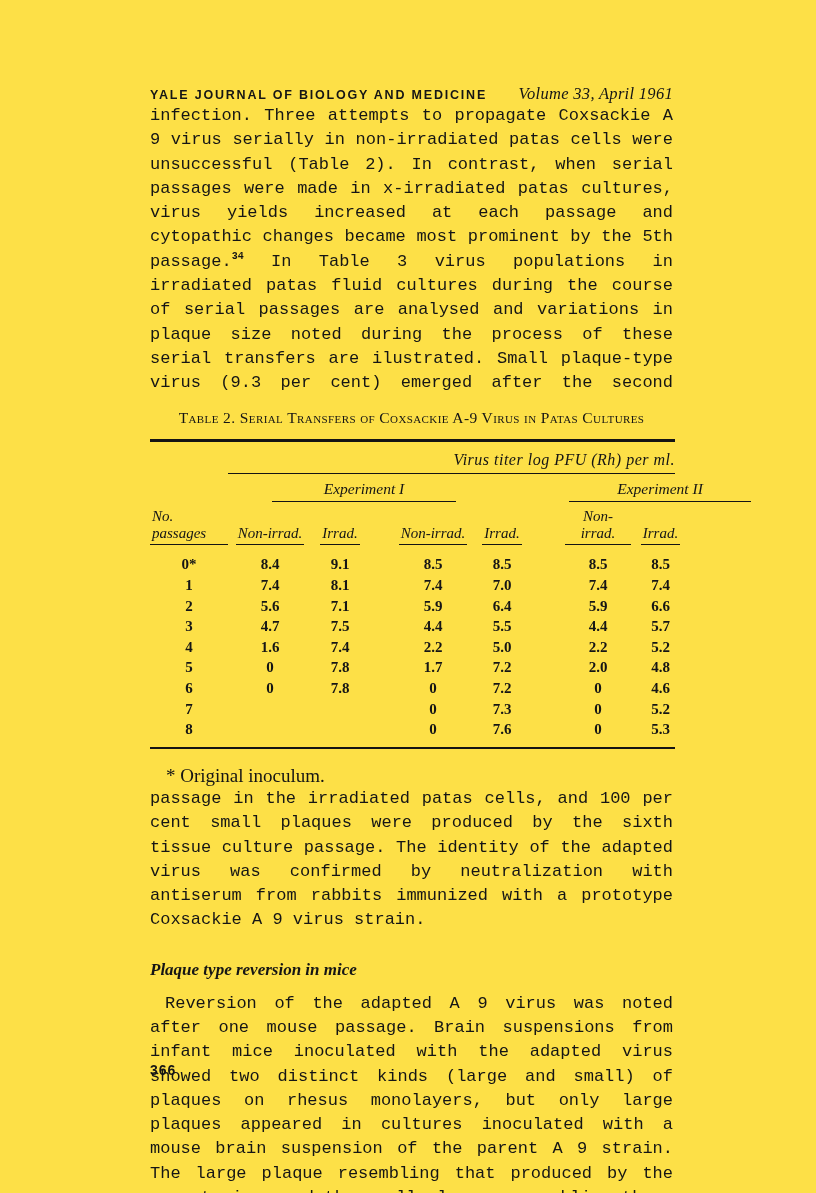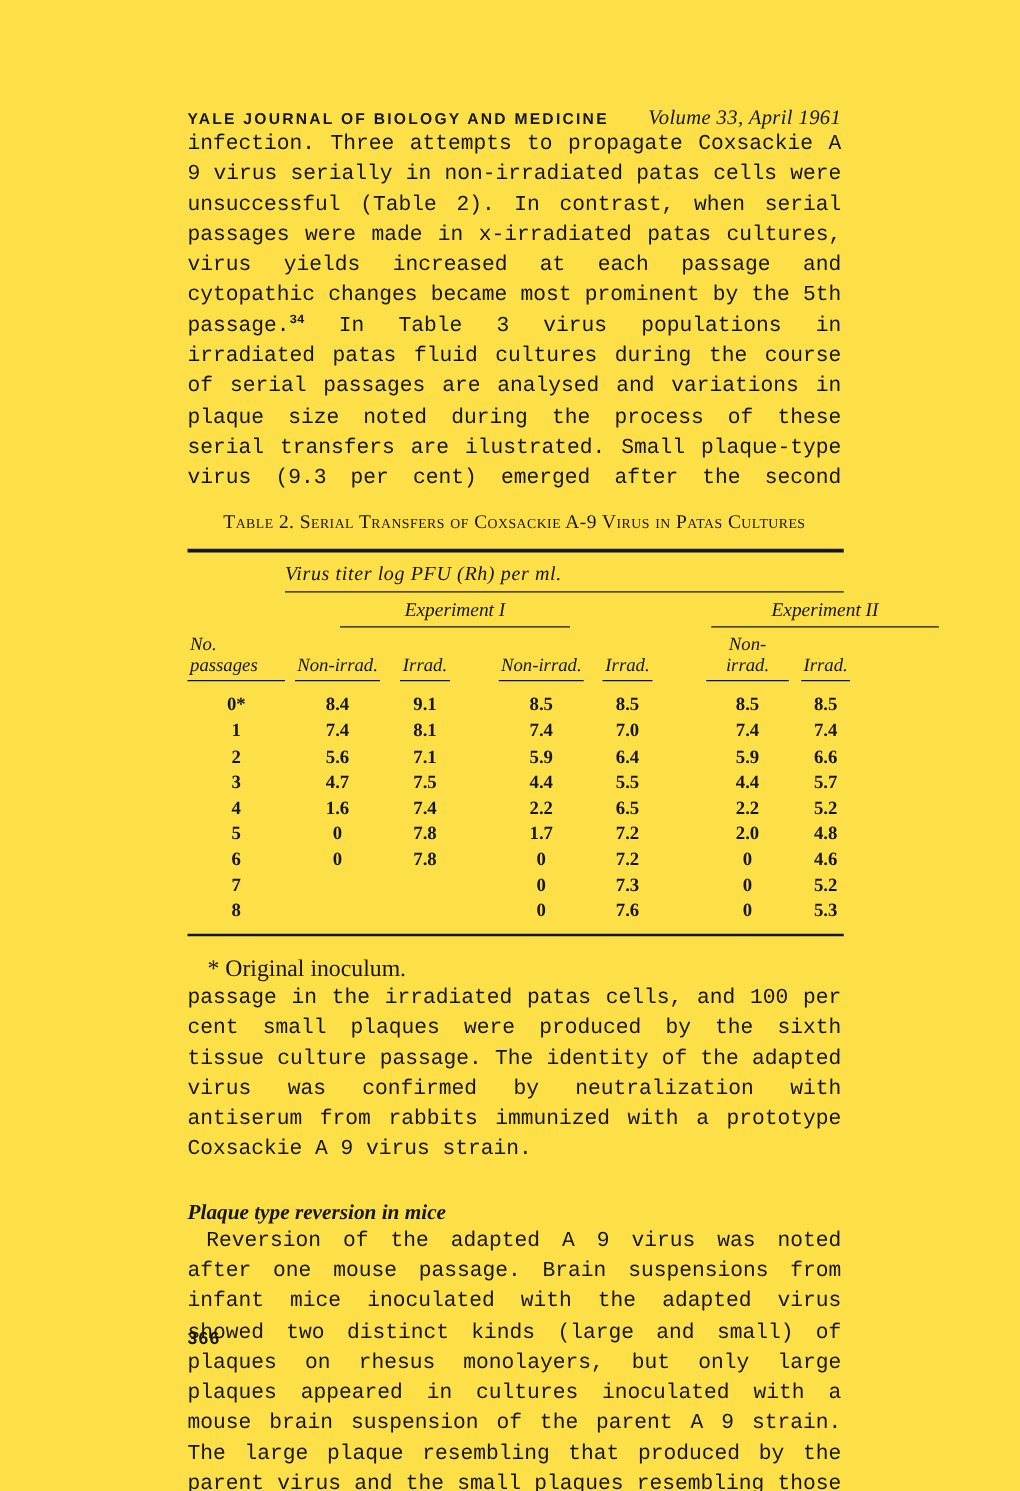--- a/index.html
+++ b/index.html
@@ -39,38 +39,38 @@
   .p1{margin-top:64px;}
   sup.ref{font-size:10px;line-height:0;vertical-align:super;font-weight:bold;}
   
   .tbl{margin-top:13px;width:540px;font-size:15px;}
   .tbl-title{
     text-align:center;font-variant:small-caps;font-size:15.5px;
     letter-spacing:.4px;width:523px;margin:0 0 12px 0;
   }
   .rule-top{width:525px;border-top:3px solid #141414;margin-bottom:9px;}
   .rule-bottom{width:525px;border-top:2.5px solid #141414;}
-  .span-head{margin-left:78px;width:447px;text-align:left;
+  .span-head{margin-left:78px;width:447px;text-align:right;
     font-style:italic;font-size:16px;letter-spacing:.5px;
     padding-bottom:4px;border-bottom:1.5px solid #141414;margin-bottom:6px;}
   .grid{display:grid;grid-template-columns:78px 84px 56px 25px 80px 58px 34px 66px 59px;}
   .exp-row{margin-bottom:6px;gap:44px;}
   .exp{font-style:italic;font-size:15.5px;text-align:center;
     padding-bottom:3px;border-bottom:1.5px solid #141414;}
   .exp1{grid-column:2/4;} .exp2{grid-column:5/7;} .exp3{grid-column:8/10;}
   .colhead-row{margin-bottom:10px;align-items:end;}
   .colhead{text-align:center;font-style:italic;font-size:15px;}
   .colhead span{display:inline-block;border-bottom:1.5px solid #141414;padding:0 2px 2px 2px;}
   .colhead.first{text-align:left;}
   .drow{height:20.6px;align-items:center;font-weight:bold;font-size:15px;}
   .dcell{text-align:center;}
   .gapcell{}
   .tbl-footnote{font-size:19px;margin:16px 0 0 16px;}
   
-  .sect{font-style:italic;font-size:17px;margin:27px 0 2px 0;}
+  .sect{font-style:italic;font-size:17px;margin:27px 0 12px 0;}
   .p2{margin-top:29px;}
   .p3{margin-top:12px;text-indent:15px;}
   .pagenum{
     position:absolute;left:150px;top:1062px;
     font-family:"Liberation Sans", sans-serif;
     font-weight:bold;font-size:14px;letter-spacing:1px;text-align:center;
   }
 </style>
 </head>
 <body>
@@ -153,21 +153,21 @@
         <div class="gapcell"></div>
         <div class="dcell">4.4</div>
         <div class="dcell">5.7</div>
       </div>
       <div class="grid drow">
         <div class="dcell">4</div>
         <div class="dcell">1.6</div>
         <div class="dcell">7.4</div>
         <div class="gapcell"></div>
         <div class="dcell">2.2</div>
-        <div class="dcell">6.5</div>
+        <div class="dcell">5.0</div>
         <div class="gapcell"></div>
         <div class="dcell">2.2</div>
         <div class="dcell">5.2</div>
       </div>
       <div class="grid drow">
         <div class="dcell">5</div>
         <div class="dcell">0</div>
         <div class="dcell">7.8</div>
         <div class="gapcell"></div>
         <div class="dcell">1.7</div>

